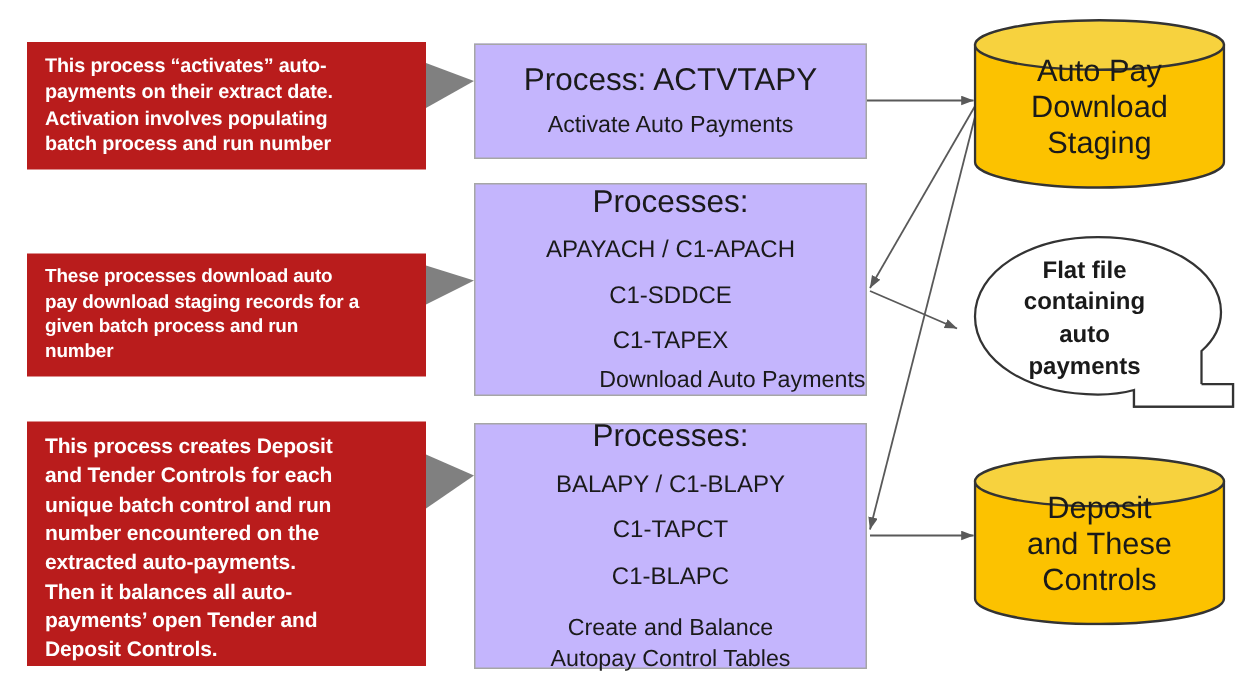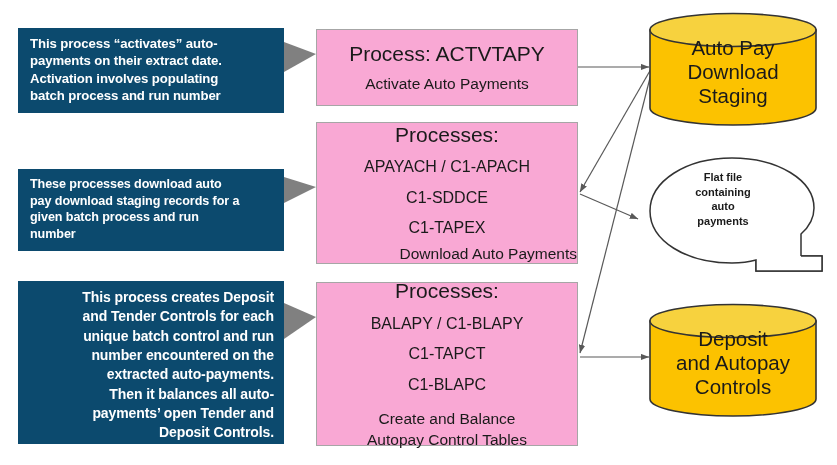--- a/index.html
+++ b/index.html
@@ -14,41 +14,41 @@
     position: relative;
     width: 837px;
     height: 465px;
     background: #ffffff;
     overflow: hidden;
   }
 
   
   .callout {
     position: absolute;
-    background: #0c4a6e;
+    background: #b91c1c;
     color: #ffffff;
     font-weight: bold;
     font-size: 13.2px;
     line-height: 1.32;
     letter-spacing: -0.1px;
     padding: 7px 10px 7px 12px;
     box-sizing: border-box;
     z-index: 4;
   }
   .callout .tail {
     position: absolute;
     width: 0;
     height: 0;
     border-style: solid;
   }
 
   
   .pbox {
     position: absolute;
-    background: #f9a8d4;
+    background: #c4b5fd;
     border: 1px solid #a6a6a6;
     box-sizing: border-box;
     text-align: center;
     color: #1a1a1a;
     z-index: 3;
     display: flex;
     flex-direction: column;
     justify-content: center;
   }
   .pbox .ttl {
@@ -89,21 +89,21 @@
     position: absolute;
     z-index: 3;
   }
   .bubble svg { display: block; }
   .bubble .bubble-label {
     position: absolute;
     left: 0; right: 0;
     text-align: center;
     color: #1a1a1a;
     font-weight: bold;
-    font-size: 11px;
+    font-size: 16px;
     line-height: 1.34;
   }
 
   
   #arrows {
     position: absolute;
     left: 0; top: 0;
     width: 837px;
     height: 465px;
     z-index: 2;
@@ -142,21 +142,21 @@
   </div>
 
   <div class="callout" style="left:18px; top:169px; width:266px; height:82px; font-size:12.6px;">
     <div>These processes download   auto</div>
     <div>pay download staging records for a</div>
     <div>given batch process and run</div>
     <div>number</div>
     <span class="tail" style="left:266px; top:8px; border-width:10px 0 16px 32px; border-color:transparent transparent transparent #808080;"></span>
   </div>
 
-  <div class="callout" style="left:18px; top:281px; width:266px; height:163px; font-size:14px; line-height:1.38;text-align:right;">
+  <div class="callout" style="left:18px; top:281px; width:266px; height:163px; font-size:14px; line-height:1.38;">
     <div>This process creates Deposit</div>
     <div>and Tender Controls for each</div>
     <div>unique batch control and run</div>
     <div>number encountered on the</div>
     <div>extracted auto-payments.</div>
     <div>Then it balances all auto-</div>
     <div>payments’ open Tender and</div>
     <div>Deposit Controls.</div>
     <span class="tail" style="left:266px; top:22px; border-width:14px 0 22px 32px; border-color:transparent transparent transparent #808080;"></span>
   </div>
@@ -214,18 +214,18 @@
     </div>
   </div>
 
   <div class="cyl" style="left:649px; top:303px; width:168px; height:114px;">
     <svg width="168" height="114" viewBox="0 0 168 114">
       <path d="M1,18 L1,96 A83,17 0 0 0 167,96 L167,18 Z" fill="#fcc200" stroke="#333333" stroke-width="1.6"></path>
       <ellipse cx="84" cy="18" rx="83" ry="16.5" fill="#f7d23e" stroke="#333333" stroke-width="1.6"></ellipse>
     </svg>
     <div class="cyl-label" style="top:24px;">
       <div>Deposit</div>
-      <div>and Autopay</div>
+      <div>and These</div>
       <div>Controls</div>
     </div>
   </div>
 
 </div>
 
 </body></html>

